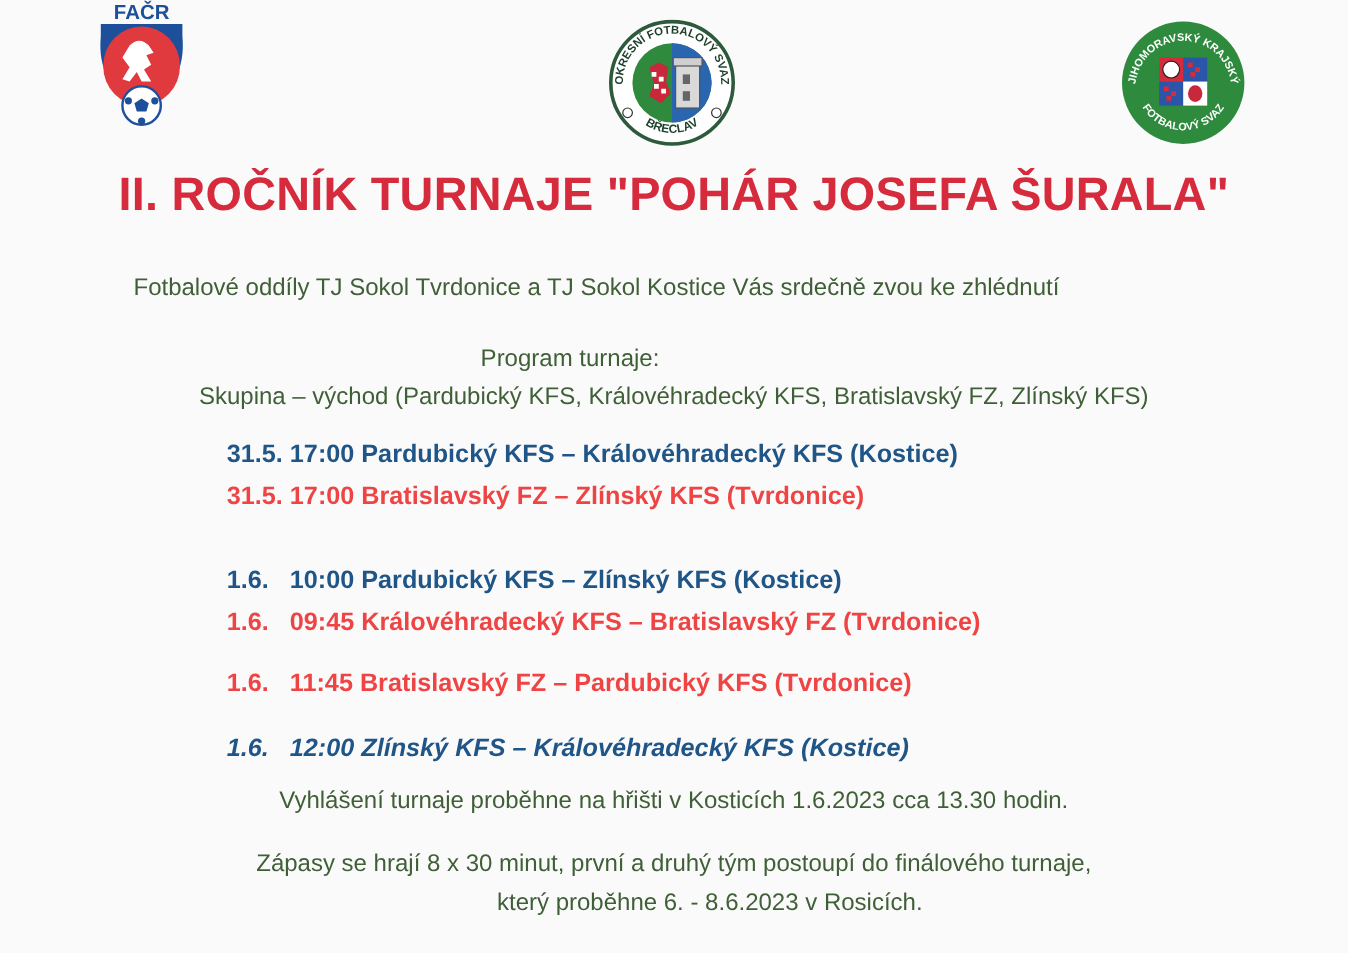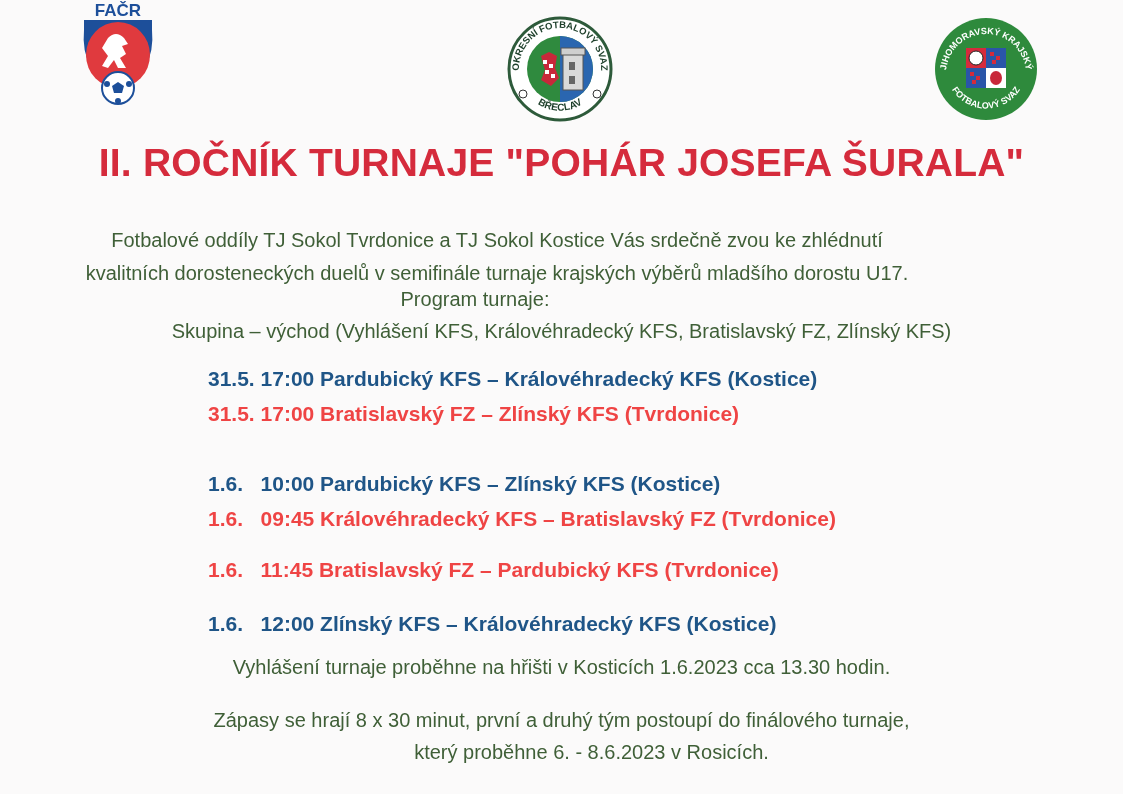--- a/index.html
+++ b/index.html
@@ -28,21 +28,21 @@
   .program-label {
     position:absolute; left:0; width:950px; top:285px;
     text-align:center; font-size:20px; line-height:28px;
   }
   .group {
     position:absolute; left:0; width:1123px; top:317px;
     text-align:center; font-size:20px; line-height:28px;
   }
   .match {
     position:absolute; left:189px; font-weight:bold; font-size:21px;
-    line-height:28px; white-space:pre;margin-left:19px;
+    line-height:28px; white-space:pre;
   }
   .blue { color:#1f5587; }
   .red { color:#ef4444; }
   .note {
     position:absolute; left:0; width:1123px; text-align:center;
     font-size:20px; line-height:28px;
   }
 </style>
 </head>
 <body>
@@ -103,28 +103,27 @@
     <text font-family="Liberation Sans, sans-serif" font-weight="bold" font-size="9" fill="#ffffff">
       <textPath href="#jmBot" startOffset="50%" text-anchor="middle">FOTBALOVÝ SVAZ</textPath>
     </text>
   </svg>
 </div>
 
 <div class="title">II. ROČNÍK TURNAJE "POHÁR JOSEFA ŠURALA"</div>
 
 <div class="intro green">
   <div>Fotbalové oddíly TJ Sokol Tvrdonice a TJ Sokol Kostice Vás srdečně zvou ke zhlédnutí</div>
-  <div>kvalitních dorosteneckých duelů v semifinále turnaje krajských výběrů mladšího dorostu U17.</div>
 </div>
 
 <div class="program-label green">Program turnaje:</div>
-<div class="group green">Skupina – východ (Vyhlášení KFS, Královéhradecký KFS, Bratislavský FZ, Zlínský KFS)</div>
+<div class="group green">Skupina – východ (Pardubický KFS, Královéhradecký KFS, Bratislavský FZ, Zlínský KFS)</div>
 
 <div class="match blue" style="top:365px;">31.5. 17:00 Pardubický KFS – Královéhradecký KFS (Kostice)</div>
 <div class="match red" style="top:400px;">31.5. 17:00 Bratislavský FZ – Zlínský KFS (Tvrdonice)</div>
 <div class="match blue" style="top:470px;">1.6.   10:00 Pardubický KFS – Zlínský KFS (Kostice)</div>
 <div class="match red" style="top:505px;">1.6.   09:45 Královéhradecký KFS – Bratislavský FZ (Tvrdonice)</div>
 <div class="match red" style="top:556px;">1.6.   11:45 Bratislavský FZ – Pardubický KFS (Tvrdonice)</div>
-<div class="match blue" style="top:610px;">1.6.   12:00 Zlínský KFS – Královéhradecký KFS (Kostice)</div>
+<div class="match blue" style="top:610px;font-style:italic;">1.6.   12:00 Zlínský KFS – Královéhradecký KFS (Kostice)</div>
 
 <div class="note green" style="top:653px;">Vyhlášení turnaje proběhne na hřišti v Kosticích 1.6.2023 cca 13.30 hodin.</div>
 <div class="note green" style="top:706px;">Zápasy se hrají 8 x 30 minut, první a druhý tým postoupí do finálového turnaje,</div>
 <div class="note green" style="top:738px;padding-left:30px;">který proběhne 6. - 8.6.2023 v Rosicích.</div>
 
 </body></html>

